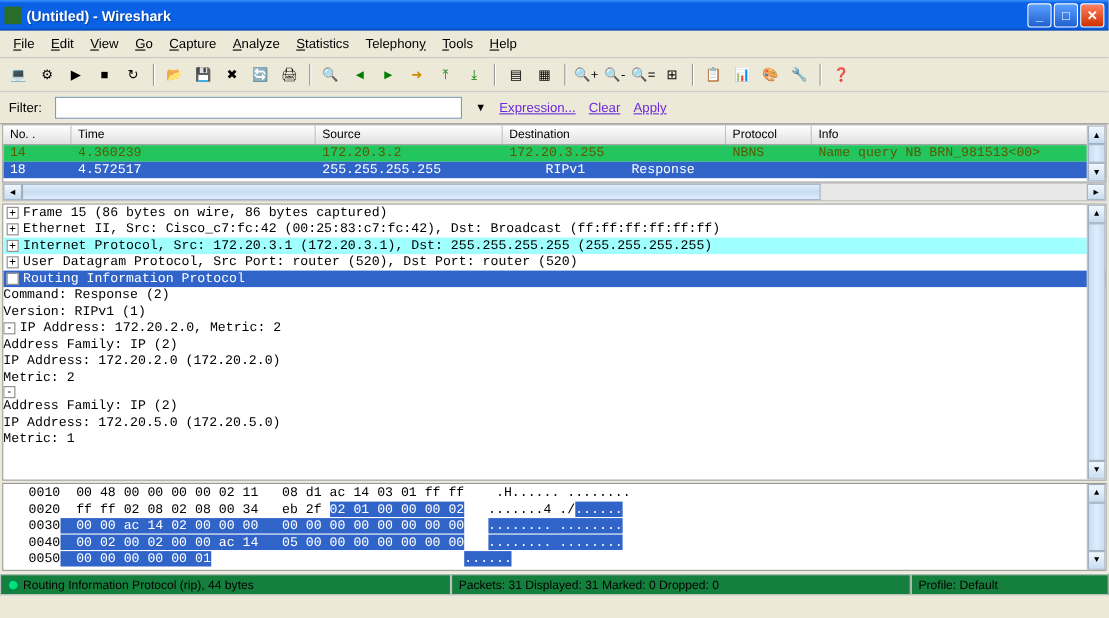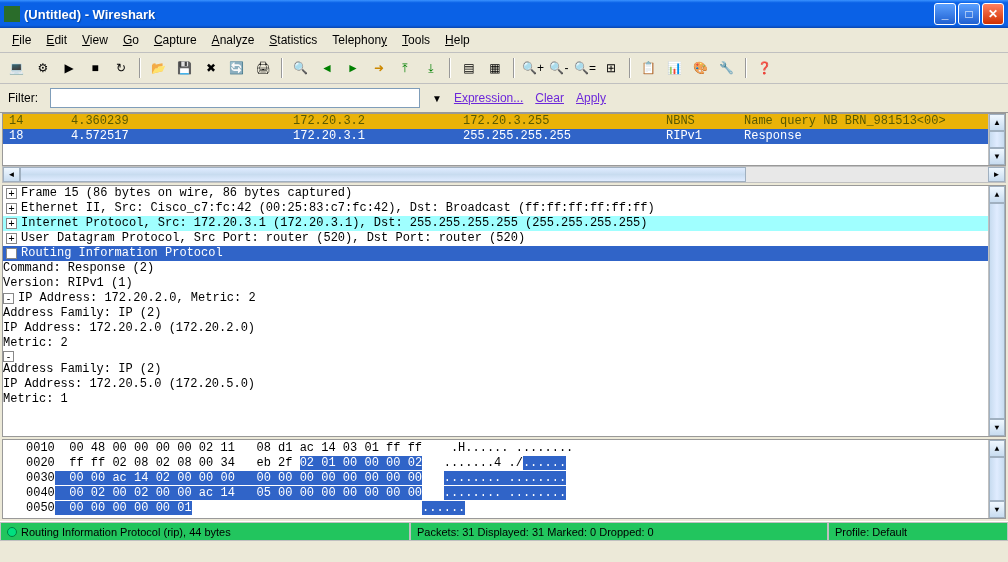--- a/index.html
+++ b/index.html
@@ -23,21 +23,21 @@
 .dropdown-arrow { font-size: 10px; }
 .filterlink { color: #6d28d9; cursor: pointer; text-decoration: underline; }
 .packetlist { background: #fff; border: 1px solid #999; margin: 0 2px; height: 53px; overflow: hidden; position: relative; }
 .pl-header { background: linear-gradient(to bottom,#fff,#e0e0e0); display: flex; border-bottom: 1px solid #999; height: 18px; font-size: 11px; }
 .pl-header > div { border-right: 1px solid #c0c0c0; padding: 2px 6px; }
 .pl-scrolltrack { position:absolute; right:0; top:0; width:17px; height:100%; background:#e8e8e8; border-left:1px solid #c0c0c0; display:flex; flex-direction:column; }
 .pl-scroll-up, .pl-scroll-down { height:17px; background:linear-gradient(to bottom,#f0f8ff,#c8dcf0); border:1px solid #a0b0c0; display:flex; align-items:center; justify-content:center; font-size:8px; }
 .pl-scroll-thumb { flex:1; background:linear-gradient(to right,#c8dcf0,#e0ecff,#c8dcf0); border:1px solid #a0b0c0; margin:0; }
 .pl-row { display: flex; font-family: "Courier New", monospace; font-size: 12px; height: 15px; white-space: nowrap; }
 .pl-row > div { padding: 0 6px; overflow: hidden; }
-.pl-row.yellow { background: #eab308; color: #5a5a00; }
+.pl-row.yellow { background: #22c55e; color: #5a5a00; }
 .pl-row.selected { background: #3064c8; color: #fff; }
 .col-no { width: 62px; }
 .col-time { width: 222px; }
 .col-src { width: 170px; }
 .col-dst { width: 203px; }
 .col-proto { width: 78px; }
 .col-info { flex: 1; }
 .hscroll { height: 17px; background: #e8e8e8; margin: 0 2px; display: flex; border: 1px solid #c0c0c0; }
 .hscroll-btn { width: 17px; background: linear-gradient(to bottom,#f0f8ff,#c8dcf0); border: 1px solid #a0b0c0; display:flex; align-items:center; justify-content:center; font-size:8px; }
 .hscroll-track { flex: 1; display: flex; }
@@ -45,21 +45,21 @@
 .details { background: #fff; border: 1px solid #999; margin: 2px; height: 252px; overflow: hidden; font-family: "Courier New", monospace; font-size: 12px; line-height: 15px; position: relative; }
 .detail-line { display: flex; align-items: center; white-space: pre; }
 .expander { width: 11px; height: 11px; border: 1px solid #888; display: inline-flex; align-items: center; justify-content: center; font-size: 10px; margin-right: 4px; background: #fff; line-height: 1; font-family: monospace; }
 .detail-line.selected { background: #3064c8; color: #fff; }
 .detail-line.highlight { background: #a0ffff; }
 .details .line-pad { padding-left: 3px; }
 .hexpane { background: #fff; border: 1px solid #999; margin: 2px; height: 80px; overflow: hidden; font-family: "Courier New", monospace; font-size: 12px; line-height: 15px; padding: 1px 4px; position: relative; }
 .hexline { white-space: pre; margin-left: 19px; }
 .hexsel { background: #3064c8; color: #fff; }
 .dotsel { background:#3064c8; color:#fff; }
-.statusbar { background: #22c55e; border-top: 1px solid #fff; display: flex; height: 20px; align-items: center; font-size: 11px; }
+.statusbar { background: #15803d; border-top: 1px solid #fff; display: flex; height: 20px; align-items: center; font-size: 11px; }
 .status-seg { border: 1px solid #c0c0c0; padding: 2px 6px; display: flex; align-items: center; gap: 4px; height: 100%; }
 .status-dot { width: 10px; height: 10px; border-radius: 50%; background: #00e080; border: 1px solid #008040; }
 .pane-scrolltrack { position:absolute; right:0; top:0; width:17px; height:100%; background:#e8e8e8; border-left:1px solid #c0c0c0; display:flex; flex-direction:column; }
 </style>
 </head>
 <body>
 
 <div class="titlebar">
   <span class="titlebar-icon"></span>
   <span class="titlebar-text">(Untitled) - Wireshark</span>
@@ -122,32 +122,39 @@
 <div class="filterbar">
   <span>Filter:</span>
   <input class="filterinput" value="" style="">
   <span class="dropdown-arrow">▼</span>
   <span class="filterlink">Expression...</span>
   <span class="filterlink">Clear</span>
   <span class="filterlink">Apply</span>
 </div>
 
 <div class="packetlist">
+  <div class="pl-header">
+    <div class="col-no">No. .</div>
+    <div class="col-time">Time</div>
+    <div class="col-src">Source</div>
+    <div class="col-dst">Destination</div>
+    <div class="col-proto">Protocol</div>
+    <div class="col-info">Info</div>
+  </div>
   <div class="pl-row yellow">
     <div class="col-no">14</div>
       <div class="col-time">4.360239</div>
       <div class="col-src">172.20.3.2</div>
       <div class="col-dst">172.20.3.255</div>
       <div class="col-proto">NBNS</div>
       <div class="col-info">Name query NB BRN_981513&lt;00&gt;</div>
   </div>
   <div class="pl-row selected">
     <div class="col-no">18</div>
       <div class="col-time">4.572517</div>
-      <div class="col-src">172.20.3.1</div>
       <div class="col-dst">255.255.255.255</div>
       <div class="col-proto">RIPv1</div>
       <div class="col-info">Response</div>
   </div>
   <div class="pl-scrolltrack">
     <div class="pl-scroll-up">▲</div>
     <div class="pl-scroll-thumb"></div>
     <div class="pl-scroll-down">▼</div>
   </div>
 </div>

